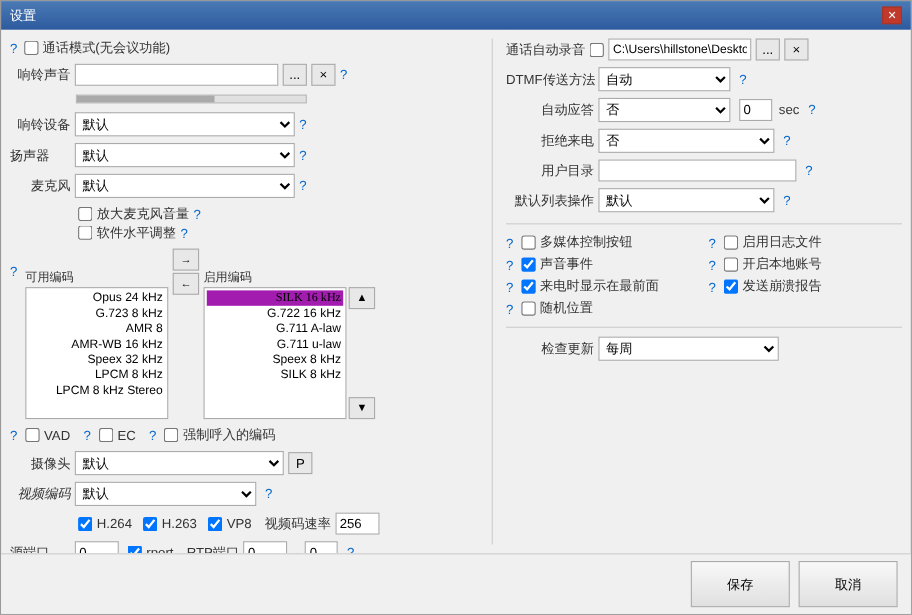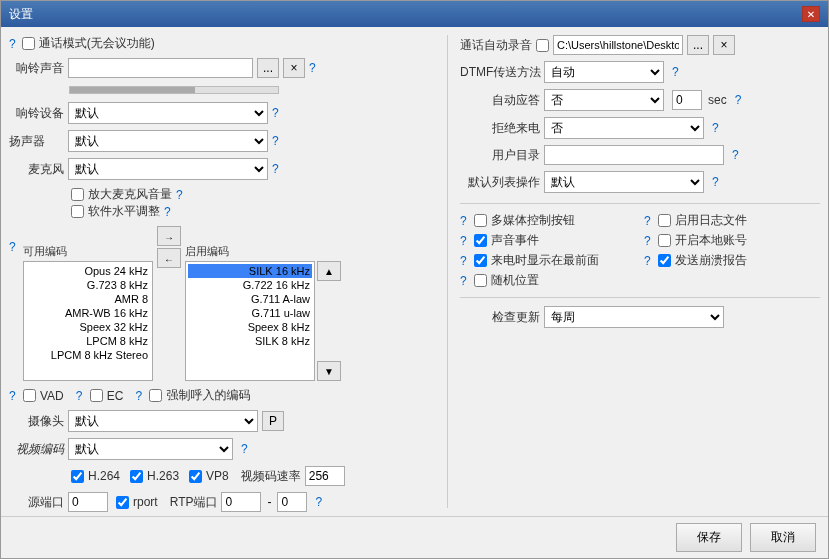--- a/index.html
+++ b/index.html
@@ -22,21 +22,21 @@
     input[type="checkbox"] { width: 13px; height: 13px; }
     .codec-box { border: 1px solid #aaa; background: white; width: 130px; height: 120px; overflow-y: auto; padding: 2px; }
     .codec-item { padding: 1px 2px; cursor: pointer; white-space: nowrap; font-size: 11px; text-align: right; }
     .codec-controls { display: flex; flex-direction: column; justify-content: center; gap: 2px; }
     .arrow-btn { border: 1px solid #aaa; background: #e8e8e8; width: 24px; height: 20px; cursor: pointer; display: flex; align-items: center; justify-content: center; font-size: 10px; }
     .codec-header { font-size: 11px; color: #333; margin-bottom: 2px; margin-top: 18px; }
     .divider-v { width: 1px; background: #ccc; margin: 0 4px; }
     .scrollbar-area { height: 8px; background: #e0e0e0; border: 1px solid #bbb; margin: 2px 0; position: relative; }
     .scrollbar-thumb { width: 60%; height: 100%; background: #aaa; position: absolute; left: 0; }
     .footer { display: flex; justify-content: flex-end; align-items: center; gap: 8px; padding: 6px 12px; border-top: 1px solid #ccc; background: #f0f0f0; }
-    .footer-btn { border: 1px solid #aaa; background: linear-gradient(to bottom, #f8f8f8, #e0e0e0); height: 29px; min-width: 60px; cursor: pointer; padding: 0 20px; font-size: 12px; }
+    .footer-btn { border: 1px solid #aaa; background: linear-gradient(to bottom, #f8f8f8, #e0e0e0); height: 42px; min-width: 60px; cursor: pointer; padding: 0 32px; font-size: 12px; }
     .separator { height: 1px; background: #ccc; margin: 4px 0; }
     .codec-right-controls { display: flex; flex-direction: column; justify-content: space-between; gap: 2px; }
   </style>
 </head>
 <body>
 
 <div class="window">
 
   <div class="title-bar">
     <span class="title-text">设置</span>
@@ -119,21 +119,21 @@
           </div>
         </div>
         <div class="codec-controls">
           <button class="arrow-btn">→</button>
           <button class="arrow-btn">←</button>
         </div>
         <div>
           <div class="codec-header">启用编码</div>
           <div style="display:flex;gap:2px;">
             <div class="codec-box">
-              <div class="codec-item" style="background:#3b82f6;">SILK 16 kHz</div>
+              <div class="codec-item" style="background:#a21caf;font-family:Liberation Serif, serif;">SILK 16 kHz</div>
               <div class="codec-item">G.722 16 kHz</div>
               <div class="codec-item">G.711 A-law</div>
               <div class="codec-item">G.711 u-law</div>
               <div class="codec-item">Speex 8 kHz</div>
               <div class="codec-item">SILK 8 kHz</div>
             </div>
             <div class="codec-right-controls">
               <button class="arrow-btn">▲</button>
               <button class="arrow-btn">▼</button>
             </div>
@@ -174,21 +174,21 @@
         <label>H.264</label>
         <input type="checkbox" checked="" style="margin-left: 6px;">
         <label>H.263</label>
         <input type="checkbox" checked="" style="margin-left: 6px;">
         <label>VP8</label>
         <label style="margin-left:8px;">视频码速率</label>
         <input type="text" style="width: 40px;" value="256">
       </div>
 
       <div class="row">
-        <label style="width:55px;text-align:right;">源端口</label>
+        <label style="width:55px;text-align:left;">源端口</label>
         <input type="text" style="width: 40px;" value="0">
         <input type="checkbox" checked="" style="margin-left: 4px;">
         <label>rport</label>
         <label style="margin-left:8px;">RTP端口</label>
         <input type="text" style="width: 40px;" value="0">
         <span style="margin:0 2px;">-</span>
         <input type="text" style="width: 30px;" value="0">
         <span class="help-link" style="margin-left:4px;">?</span>
       </div>
 
@@ -297,21 +297,21 @@
             <input type="checkbox" checked="" style="">
             <label>发送崩溃报告</label>
           </div>
         </div>
       </div>
 
       <div class="separator"></div>
 
       <div class="row">
         <label style="width:80px;text-align:right;">检查更新</label>
-        <select style="width:180px;">
+        <select style="width:164px;">
           <option>每周</option>
         </select>
       </div>
 
     </div>
   </div>
 
   <div class="footer">
     <button class="footer-btn">保存</button>
     <button class="footer-btn">取消</button>

